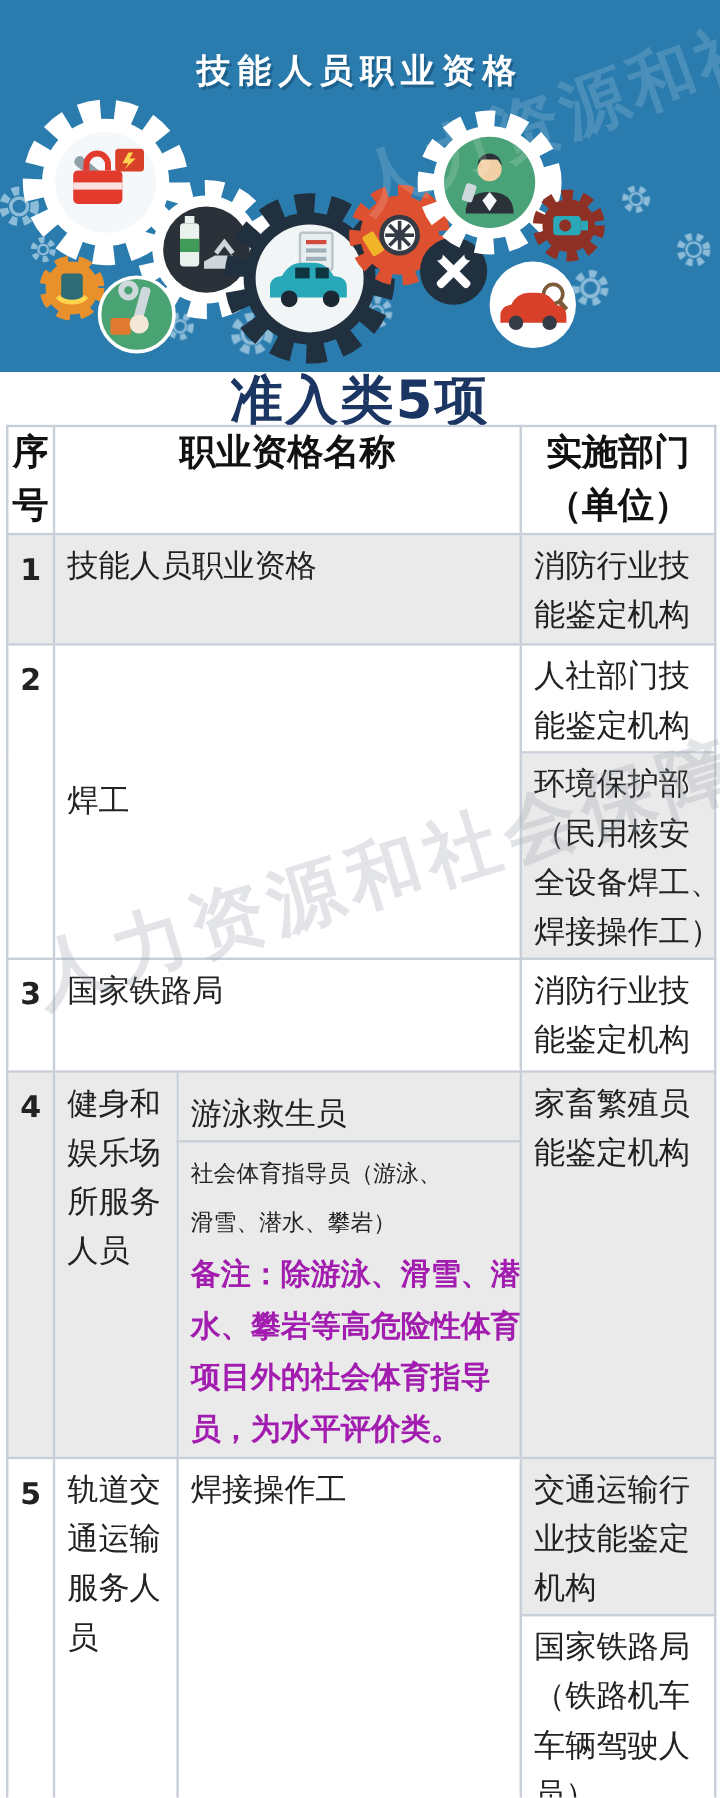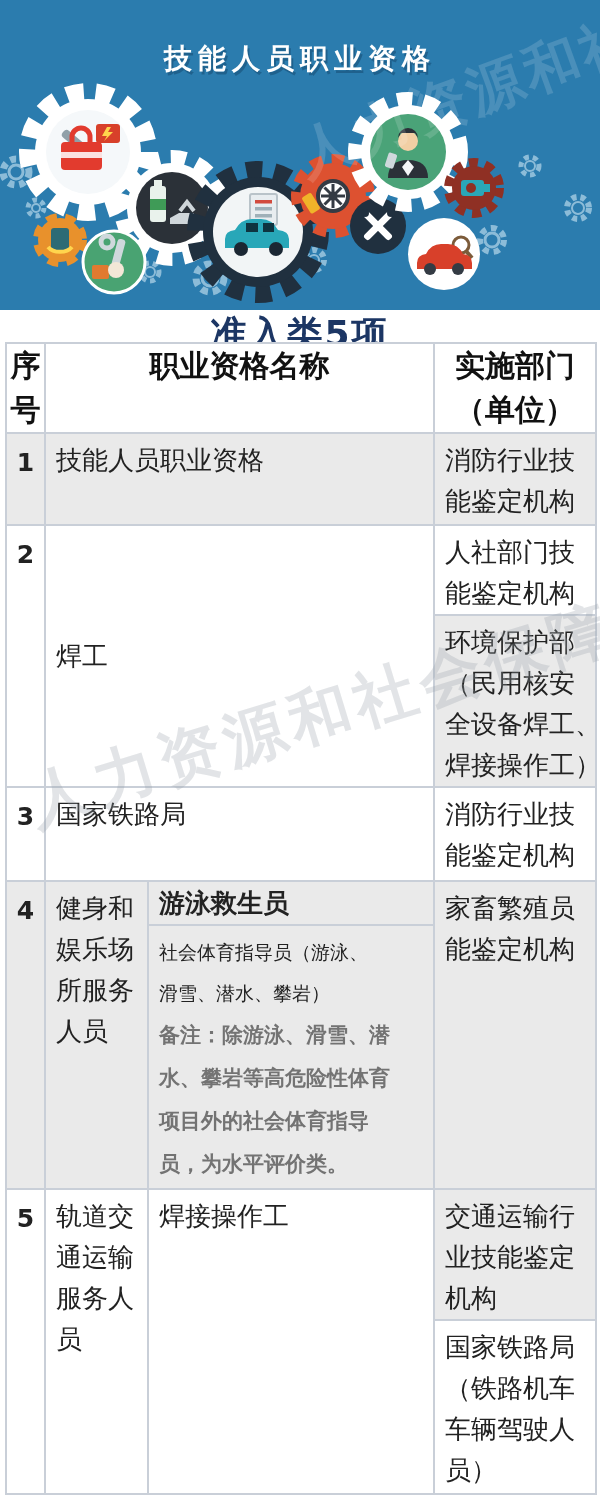--- a/index.html
+++ b/index.html
@@ -16,42 +16,42 @@
     text-shadow:2px 3px 0 rgba(10,50,80,.35);z-index:3;white-space:nowrap;
   }
   .banner-watermark{
     position:absolute;top:120px;left:300px;z-index:2;white-space:nowrap;
     font-size:56px;font-weight:bold;color:rgba(255,255,255,.15);
     transform:rotate(-20deg);transform-origin:left center;letter-spacing:4px;
   }
   .gears{position:absolute;top:0;left:0;z-index:1;}
   
   .section-title{
-    height:32px;line-height:48px;text-align:center;
-    font-size:36px;font-weight:bold;color:#1c3664;letter-spacing:2px;
+    height:44px;line-height:48px;text-align:center;
+    font-size:44px;font-weight:bold;color:#1c3664;letter-spacing:2px;
     white-space:nowrap;
   }
   
   .tbl-wrap{position:relative;}
   table{
     border-collapse:collapse;table-layout:fixed;width:590px;margin:0 0 0 5px;
   }
   td,th{
     border:2px solid #c9cfd8;vertical-align:top;padding:6px 6px 0 10px;
     font-size:26px;line-height:41px;font-weight:normal;overflow:hidden;
   }
   th{text-align:center;padding:0;line-height:44px;font-size:30px;font-weight:bold;color:#111;}
   .pre{white-space:pre;}
   .g{background:#eaeaea;}
   .w{background:#ffffff;}
   .no{text-align:center;font-weight:bold;font-size:25px;padding:8px 2px 0 2px;}
   .mid{vertical-align:middle;padding-top:0;}
-  .tight{padding-top:1px;font-weight:bold;}
+  .tight{padding-top:15px;}
   .small{font-size:19px;}
-  .note{color:#737373;font-weight:bold;font-size:21px;line-height:43px;white-space:pre;}
+  .note{color:#a21caf;font-weight:bold;font-size:25px;line-height:43px;white-space:pre;}
   .table-watermark{
     position:absolute;left:30px;top:420px;z-index:5;pointer-events:none;
     font-size:62px;font-weight:bold;color:#9aa2aa;opacity:.28;white-space:nowrap;
     transform:rotate(-17deg);transform-origin:left center;letter-spacing:6px;
   }
 </style>
 </head>
 <body>
 
 <div class="banner">

